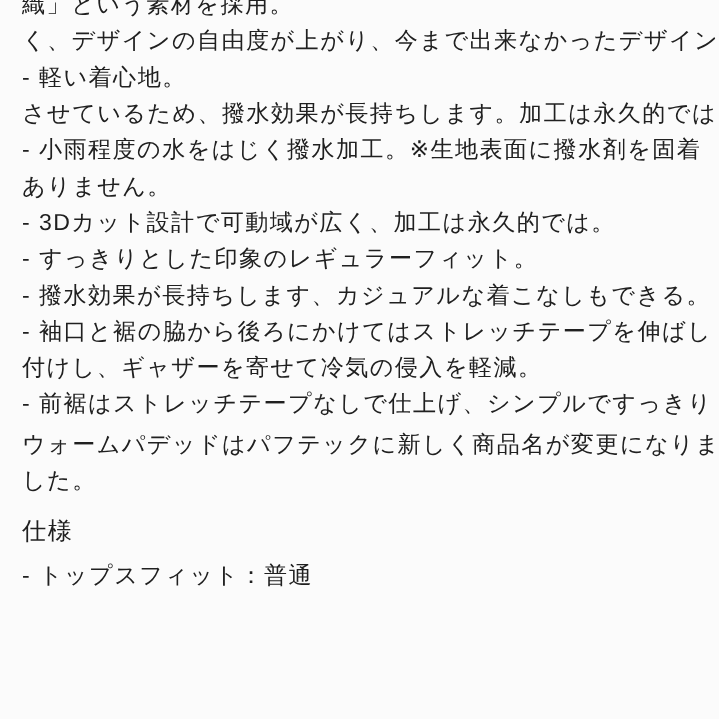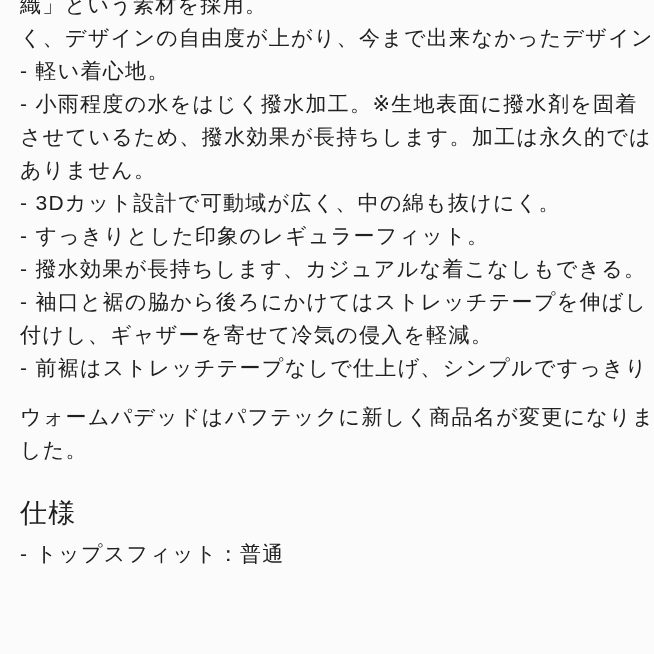--- a/index.html
+++ b/index.html
@@ -20,48 +20,48 @@
     line-height: 33px;
     letter-spacing: 1.3px;
     color: #202020;
     -webkit-font-smoothing: antialiased;
   }
   .line {
     white-space: nowrap;
     height: 33px;
   }
   .note-block {
-    margin-top: 16px;
+    margin-top: 4px;
   }
   .specs-heading {
-    margin-top: 29px;
-    font-size: 27px;
+    margin-top: 11px;
+    font-size: 22px;
     line-height: 36px;
     height: 36px;
     white-space: nowrap;
   }
   .spec-line {
     margin-top: 6px;
     white-space: nowrap;
     height: 33px;
   }
 </style>
 </head>
 <body style="background: rgb(251, 251, 251);">
 
 <div class="page">
 
   <div class="desc-block">
     <div class="line">織」という素材を採用。</div>
     <div class="line">く、デザインの自由度が上がり、今まで出来なかったデザイン</div>
     <div class="line">- 軽い着心地。</div>
+    <div class="line">させているため、撥水効果が長持ちします。加工は永久的では</div>
     <div class="line">- 小雨程度の水をはじく撥水加工。※生地表面に撥水剤を固着</div>
-    <div class="line">させているため、撥水効果が長持ちします。加工は永久的では</div>
     <div class="line">ありません。</div>
-    <div class="line">- 3Dカット設計で可動域が広く、中の綿も抜けにく。</div>
+    <div class="line">- 3Dカット設計で可動域が広く、加工は永久的では。</div>
     <div class="line">- すっきりとした印象のレギュラーフィット。</div>
     <div class="line">- 撥水効果が長持ちします、カジュアルな着こなしもできる。</div>
     <div class="line">- 袖口と裾の脇から後ろにかけてはストレッチテープを伸ばし</div>
     <div class="line">付けし、ギャザーを寄せて冷気の侵入を軽減。</div>
     <div class="line">- 前裾はストレッチテープなしで仕上げ、シンプルですっきり</div>
   </div>
 
   <div class="note-block">
     <div class="line">ウォームパデッドはパフテックに新しく商品名が変更になりま</div>
     <div class="line">した。</div>

